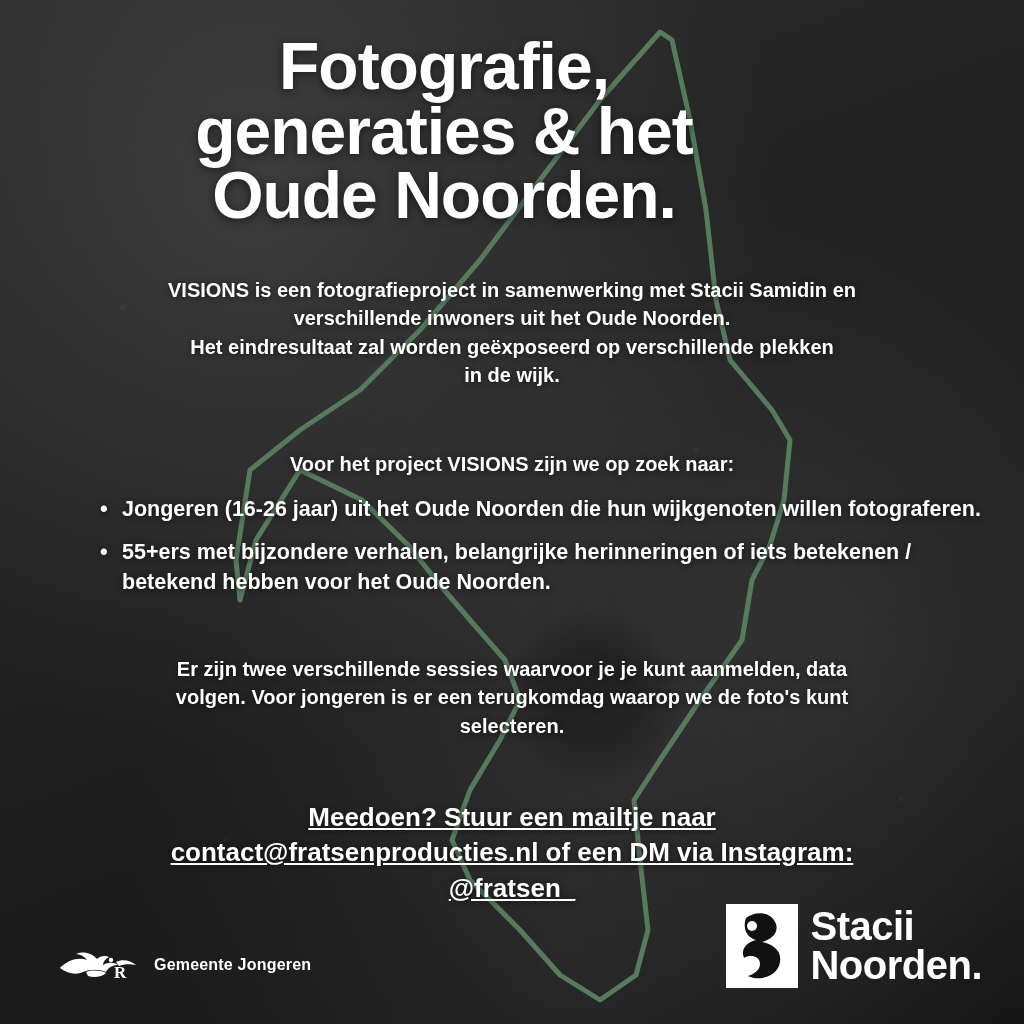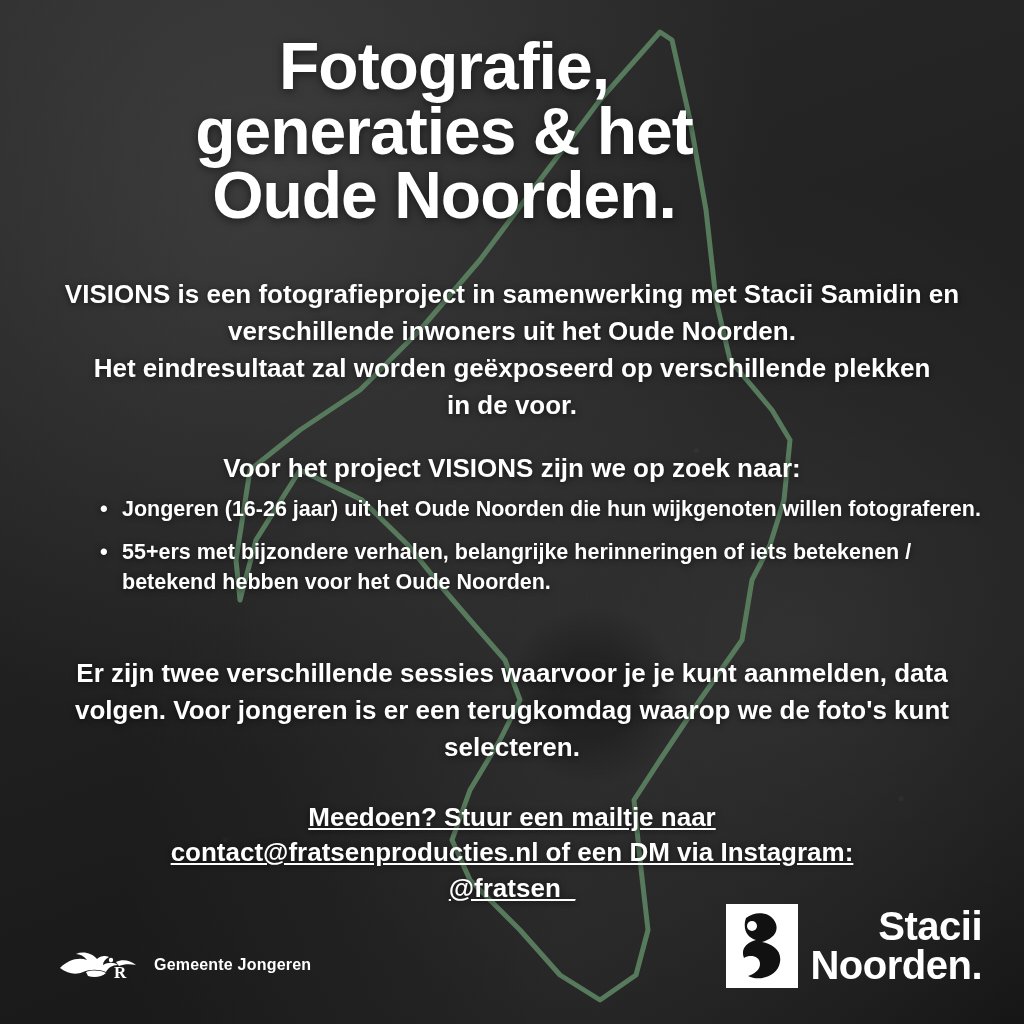--- a/index.html
+++ b/index.html
@@ -63,21 +63,21 @@
     letter-spacing: -1px;
     text-shadow: 0 2px 10px rgba(0,0,0,0.55);
   }
   .headline .hl-line { display: block; white-space: nowrap; }
 
   .body-block {
     position: absolute;
     left: 48px;
     width: 928px;
     text-align: center;
-    font-size: 26px;
+    font-size: 20px;
     font-weight: bold;
     line-height: 1.42;
     text-shadow: 0 1px 6px rgba(0,0,0,0.6);
   }
   #intro { top: 276px; }
   #intro p { margin: 0; }
 
   #ask-heading { top: 450px; }
 
   .bullets {
@@ -154,21 +154,20 @@
     position: relative;
     flex: 0 0 auto;
   }
   .stacii .mark svg { position: absolute; inset: 0; }
   .stacii .wordmark {
     color: #ffffff;
     font-weight: bold;
     font-size: 40px;
     line-height: 0.98;
     letter-spacing: -0.5px;
-    text-align: right;
   }
   .stacii .wordmark span { display: block; }
 </style>
 </head>
 <body>
 
 <div class="poster">
   <div class="grain"></div>
 
   <svg class="map-outline" viewBox="0 0 1024 1024">
@@ -180,21 +179,21 @@
     <div class="headline">
       <span class="hl-line">Fotografie,</span>
       <span class="hl-line">generaties &amp; het</span>
       <span class="hl-line">Oude Noorden.</span>
     </div>
 
     <div class="body-block" id="intro">
       <p>VISIONS is een fotografieproject in samenwerking met Stacii Samidin en</p>
       <p>verschillende inwoners uit het Oude Noorden.</p>
       <p>Het eindresultaat zal worden geëxposeerd op verschillende plekken</p>
-      <p>in de voor.</p>
+      <p>in de wijk.</p>
     </div>
 
     <div class="body-block" id="ask-heading">Voor het project VISIONS zijn we op zoek naar:</div>
 
     <ul class="bullets">
       <li>Jongeren (16-26 jaar) uit het Oude Noorden die hun wijkgenoten willen fotograferen.</li>
       <li>55+ers met bijzondere verhalen, belangrijke herinneringen of iets betekenen / betekend hebben voor het Oude Noorden.</li>
     </ul>
 
     <div class="body-block" id="sessions">

